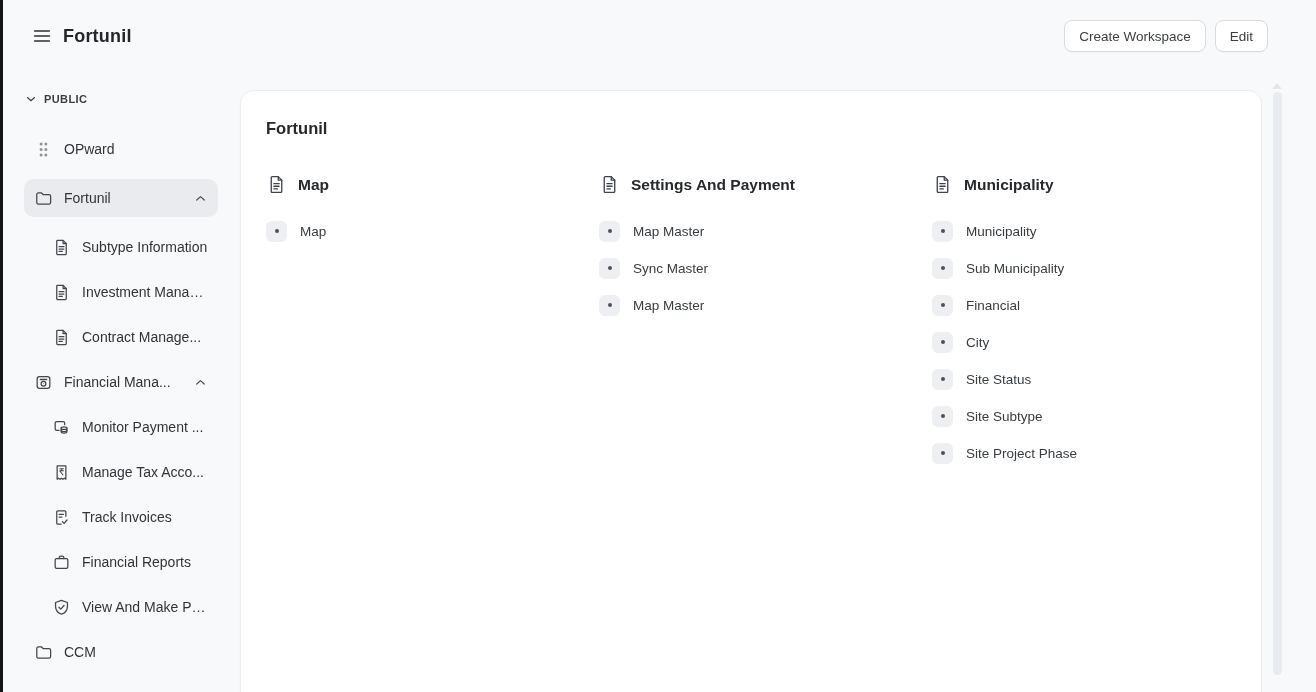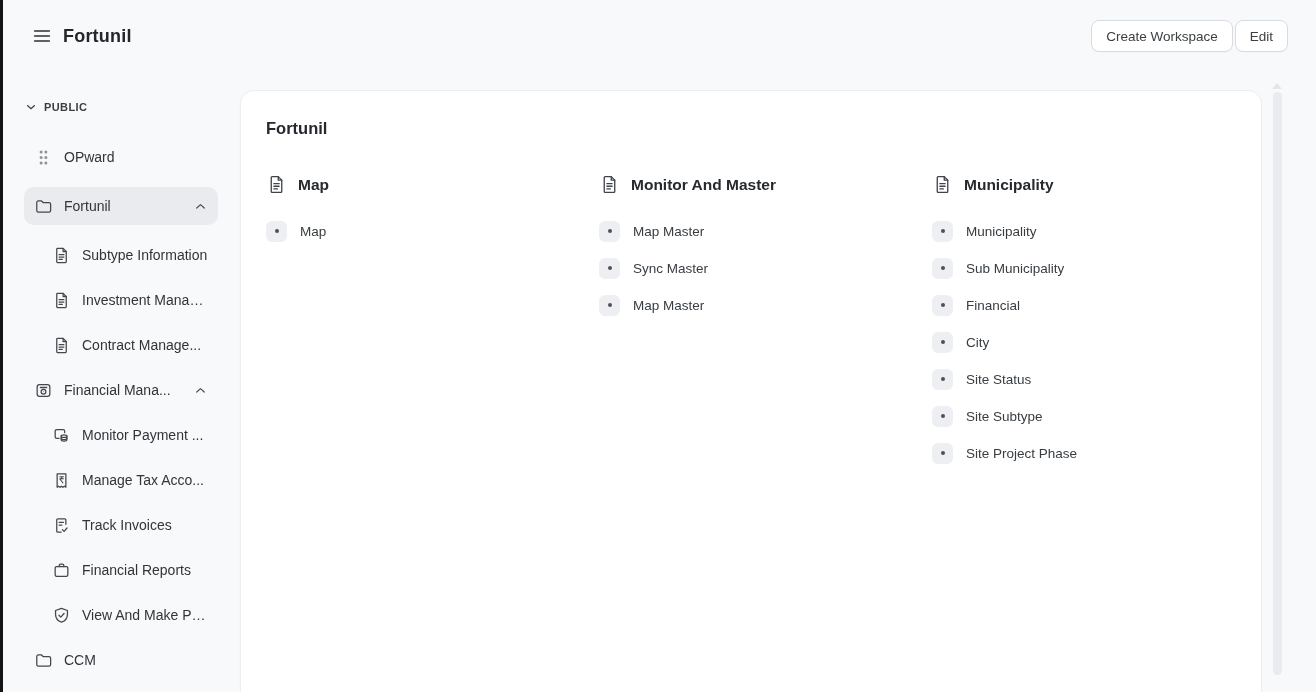--- a/index.html
+++ b/index.html
@@ -10,31 +10,31 @@
     color:#2e3338;
     position:relative;
   }
   
   .left-edge { position:absolute; left:0; top:0; width:3px; height:692px; background:#141414; }
 
   
   .topbar { position:absolute; left:0; top:0; width:1316px; height:72px; display:flex; align-items:center; }
   .hamburger { margin-left:31px; width:22px; height:22px; cursor:pointer; display:flex; align-items:center; }
   .app-title { margin-left:10px; font-size:18px; font-weight:700; color:#23272b; letter-spacing:.2px; }
-  .topbar-actions { margin-left:auto; margin-right:28px; display:flex; gap:2px; }
+  .topbar-actions { margin-left:auto; margin-right:48px; display:flex; gap:9px; }
   .btn {
     background:#ffffff; border:1px solid #d8dbdf; border-radius:8px;
     height:32px; padding:0 14px; font-size:13.5px; color:#3c4043;
     font-family:"Liberation Sans", sans-serif; cursor:pointer;
     box-shadow:0 1px 1px rgba(0,0,0,.02);
     display:flex; align-items:center;
   }
 
   
-  .sidebar { position:absolute; left:24px; top:92px; width:194px; }
+  .sidebar { position:absolute; left:24px; top:84px; width:194px; }
   .section-header { display:flex; align-items:center; gap:6px; height:30px; cursor:pointer; }
   .section-header .lbl { font-size:11px; font-weight:600; color:#3a3f44; letter-spacing:.4px; }
   .side-items { margin-top:20px; display:flex; flex-direction:column; gap:15px;justify-content:center; }
   .side-item {
     display:flex; align-items:center; gap:11px; height:30px;
     padding-left:10px; padding-right:10px; border-radius:10px; cursor:pointer;
     font-size:14px; color:#30353a; white-space:nowrap;
   }
   .side-item.lvl1 { padding-left:28px; }
   .side-item.selected { background:#e9ebee; height:38px; }
@@ -262,21 +262,21 @@
       </div>
       <div class="group-col">
         <div class="group-header">
           <span class="icon">
             <svg viewBox="0 0 24 24">
               <path d="M7 3h7l4 4v13a1 1 0 0 1-1 1H7a1 1 0 0 1-1-1V4a1 1 0 0 1 1-1z"></path>
               <path d="M14 3v4h4"></path>
               <path d="M9 11h6M9 14h6M9 17h4"></path>
             </svg>
           </span>
-          <span class="group-title">Monitor And Master</span>
+          <span class="group-title">Settings And Payment</span>
         </div>
         <div class="group-items">
           <div class="group-item">
             <span class="bullet"></span>
             <span class="lbl">Map Master</span>
           </div>
           <div class="group-item">
             <span class="bullet"></span>
             <span class="lbl">Sync Master</span>
           </div>

